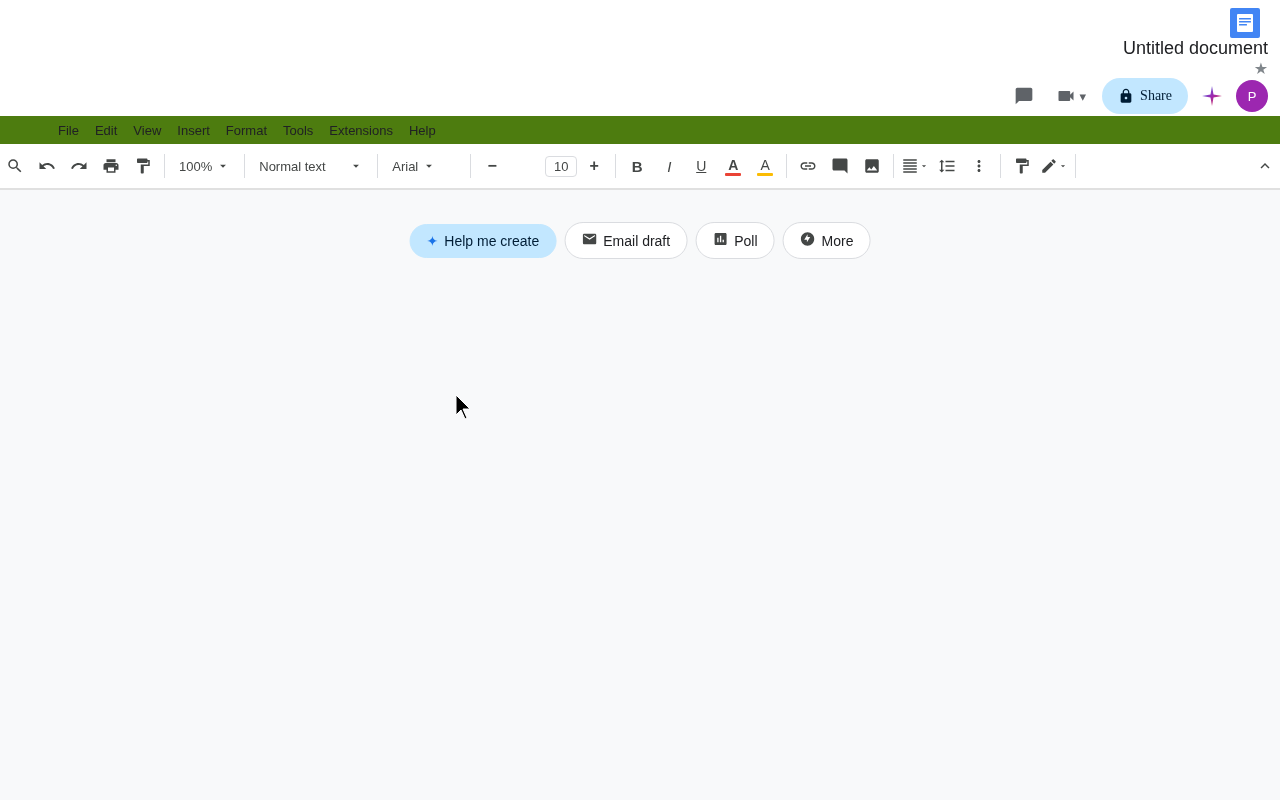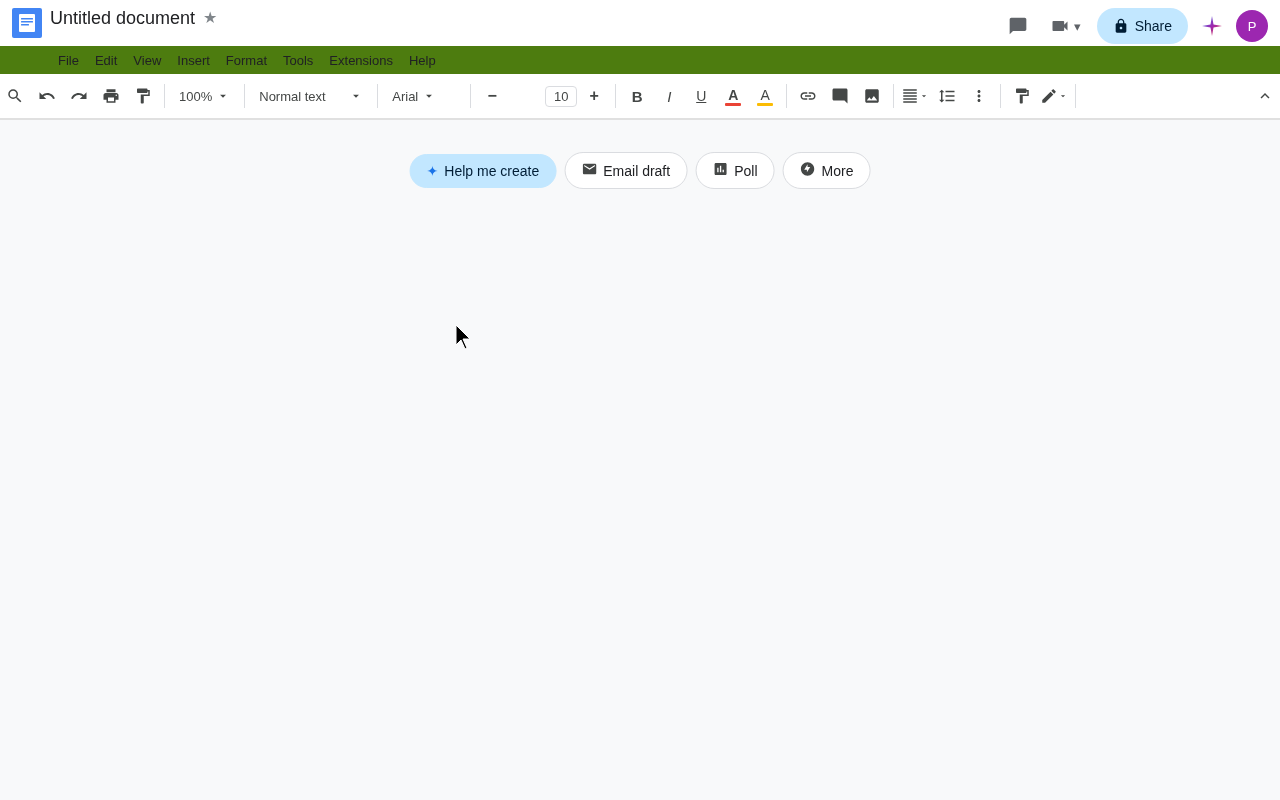--- a/index.html
+++ b/index.html
@@ -48,21 +48,21 @@
       gap: 6px;
       padding: 0 16px;
       height: 36px;
       border-radius: 20px;
       background: #c2e7ff;
       color: #001d35;
       font-size: 14px;
       font-weight: 500;
       cursor: pointer;
       border: none;
-      font-family: Liberation Sans, sans-serif;
+      font-family: Liberation Serif, serif;
     }
     .gemini-icon-btn {
       width: 32px;
       height: 32px;
       display: flex;
       align-items: center;
       justify-content: center;
       cursor: pointer;
       font-size: 20px;
     }
@@ -188,21 +188,21 @@
     }
 
     .collapse-btn {
       margin-left: auto;
     }
   </style>
 </head>
 <body>
 
 <div class="top-bar-container">
-  <div class="title-row" style="display:flex; align-items:flex-start; padding: 8px 12px 2px 12px; background:#fff; position:relative;">
+  <div class="title-row" style="display:flex; align-items:flex-end; padding: 8px 12px 2px 18px; background:#fff; position:relative;flex-direction:column;">
 
     <svg width="30" height="30" viewBox="0 0 30 30" style="margin-right:8px; flex-shrink:0;">
       <rect width="30" height="30" rx="2" fill="#4285f4"></rect>
       <rect x="7" y="6" width="16" height="18" rx="1" fill="white"></rect>
       <rect x="9" y="10" width="12" height="1.5" rx="0.5" fill="#4285f4"></rect>
       <rect x="9" y="13" width="12" height="1.5" rx="0.5" fill="#4285f4"></rect>
       <rect x="9" y="16" width="8" height="1.5" rx="0.5" fill="#4285f4"></rect>
     </svg>
 
     <span style="font-size:18px; color:#202124; cursor:text; font-family: 'Google Sans', Arial, sans-serif;">Untitled document</span>

